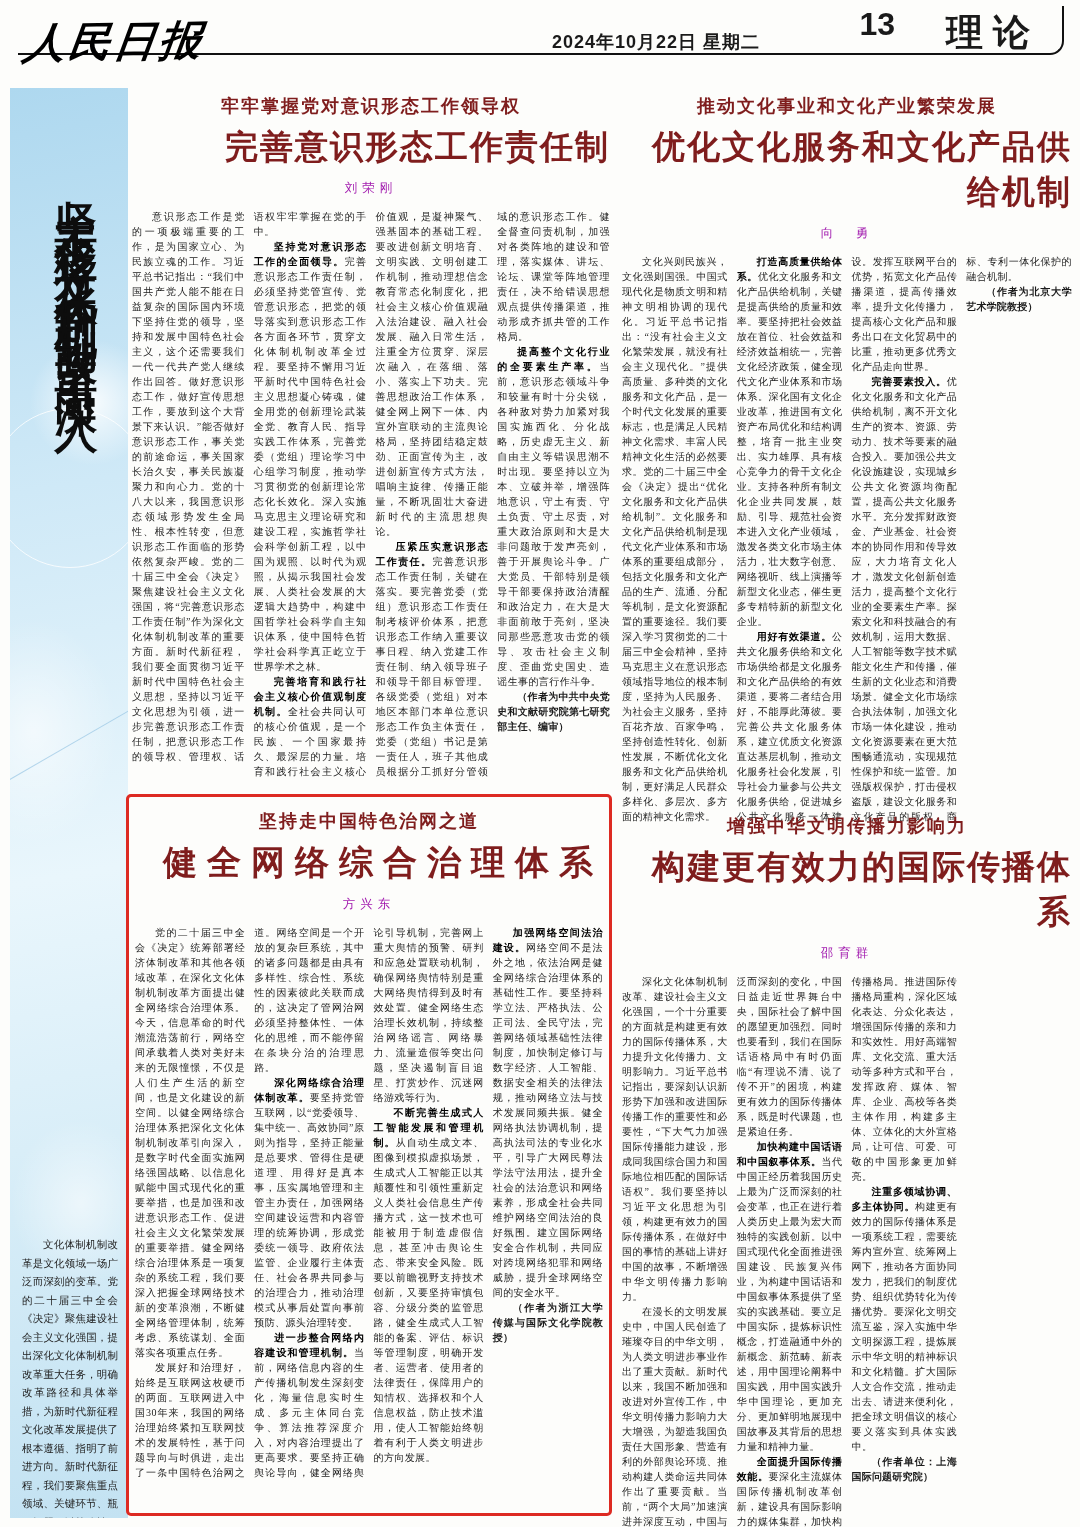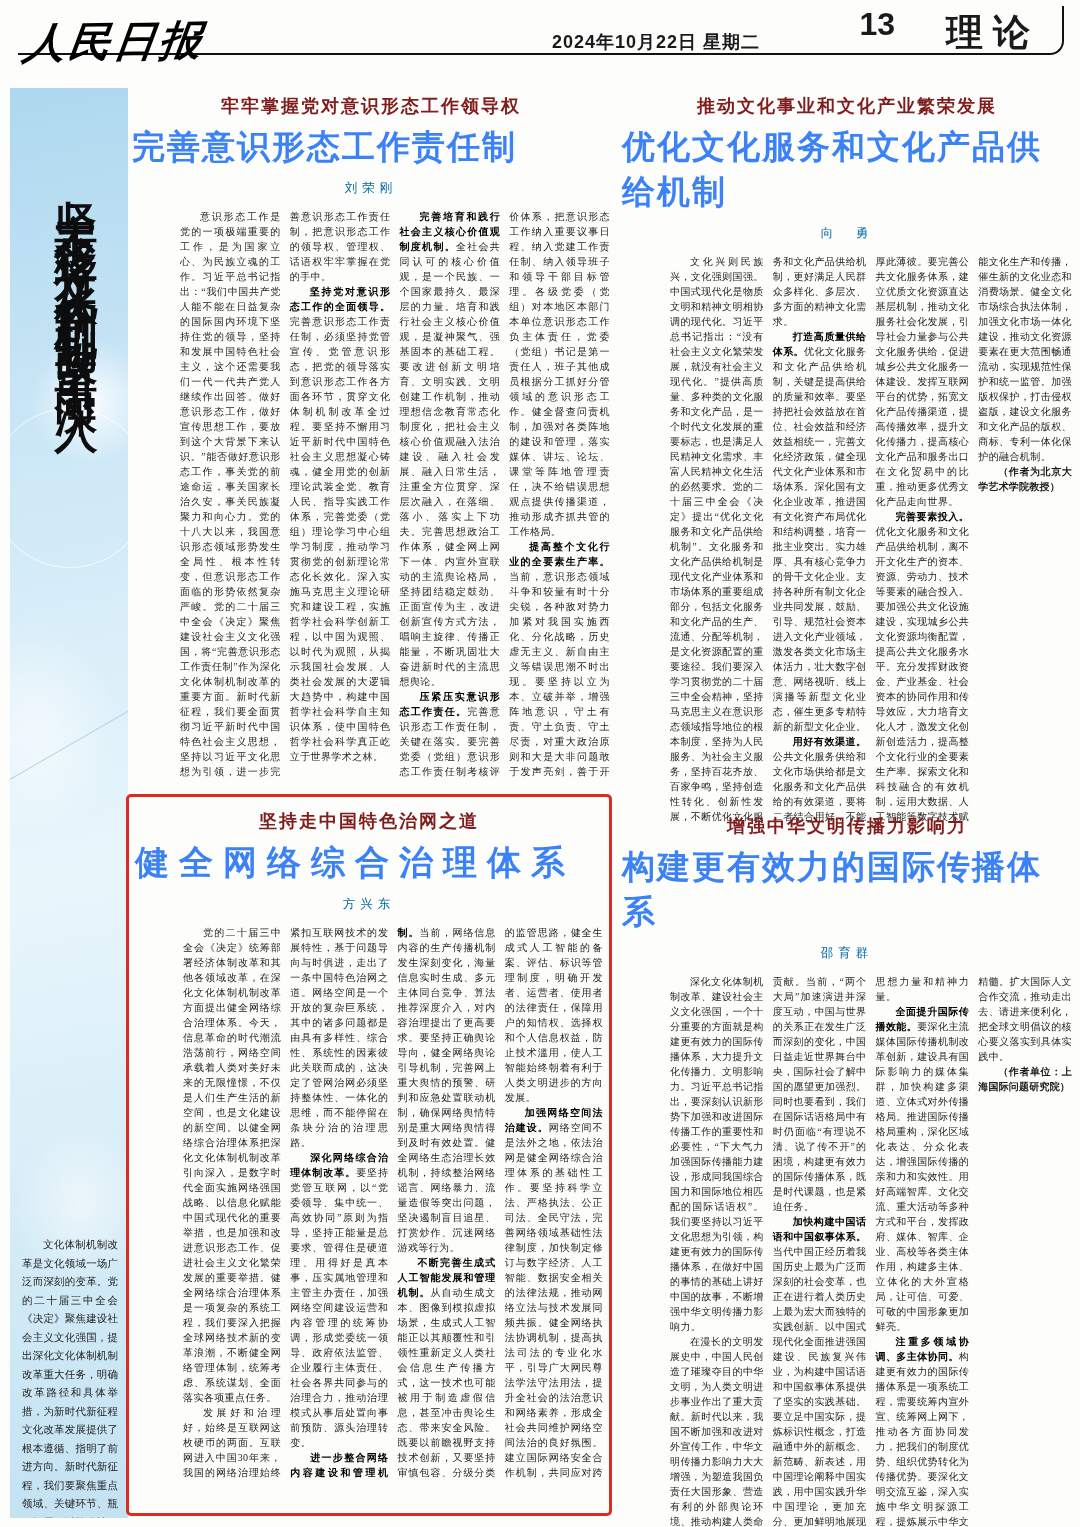--- a/index.html
+++ b/index.html
@@ -68,31 +68,31 @@
   .redbox {
     position:absolute; left:-6px; top:708px; width:486px; height:722px;
     border:3.5px solid #dd2a22; border-radius:5px; padding:6px 6px 18px;
   }
   .art-3 { position:relative; width:100%; height:100%; }
   .kicker {
     text-align:center; font-family:"Liberation Sans","DejaVu Sans",sans-serif;
     font-weight:700; font-size:18px; letter-spacing:2px; color:#7f1d1d; padding-top:6px;
   }
   .headline {
-    text-align:left; font-weight:900; color:#3b82f6;
+    text-align:right; font-weight:900; color:#7f1d1d;
     font-size:33px; letter-spacing:2px; margin-top:7px;
     font-family:"Liberation Serif","DejaVu Serif",serif;
   }
   .headline.wide { letter-spacing:10px; font-size:34px; }
-  .byline { text-align:center; font-size:12.5px; letter-spacing:5px; color:#0369a1; margin:10px 0 12px; }
+  .byline { text-align:center; font-size:12.5px; letter-spacing:5px; color:#a21caf; margin:10px 0 12px; }
   .article-body {
     height:576px; overflow:hidden;
     column-count:4; column-gap:9px; column-fill:auto;
     font-size:10px; line-height:15px; letter-spacing:.4px;
-    text-align:justify; color:#1c1c1c;margin-left:48px;
+    text-align:justify; color:#1c1c1c;
   }
   .art-3 .article-body { height:566px; }
   .para { text-indent:2em; margin:0; }
   .para .lead { font-weight:700; color:#000; }
   .attribution {
     font-weight:700; font-family:"Liberation Sans","DejaVu Sans",sans-serif;
     letter-spacing:.2px;
   }
 </style>
 </head>

